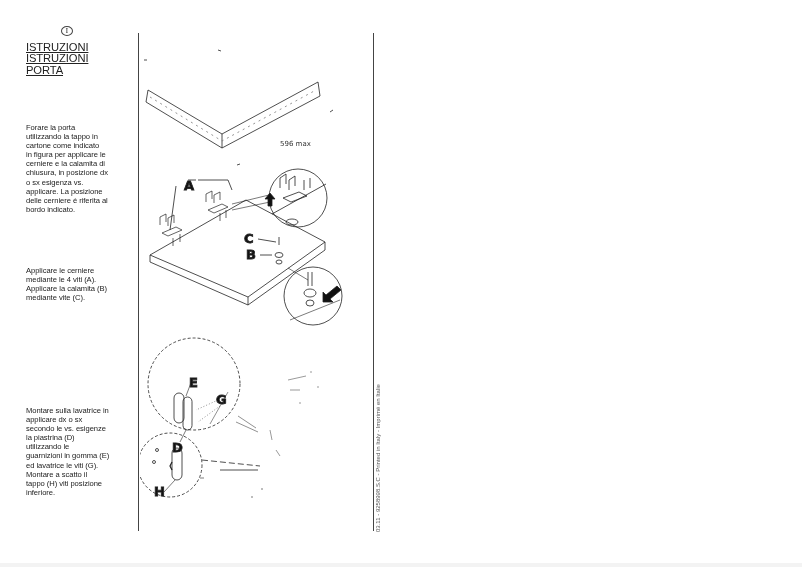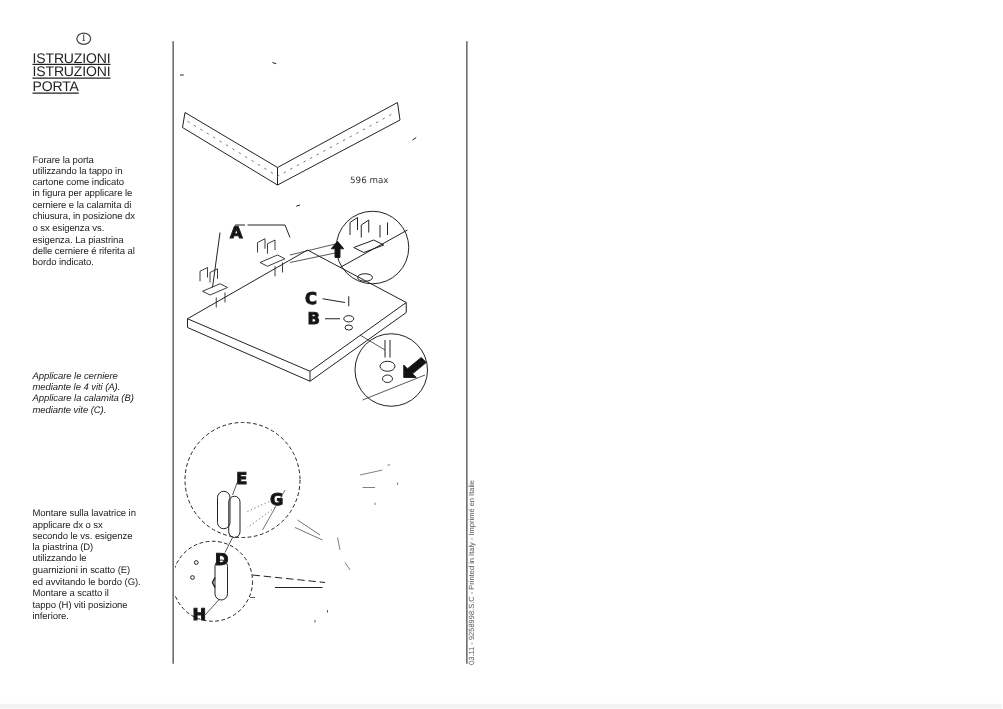--- a/index.html
+++ b/index.html
@@ -49,40 +49,40 @@
 </div>
 
 <div class="para" style="top:123px;">
   <div>Forare la porta</div>
   <div>utilizzando la tappo in</div>
   <div>cartone come indicato</div>
   <div>in figura per applicare le</div>
   <div>cerniere e la calamita di</div>
   <div>chiusura, in posizione dx</div>
   <div>o sx esigenza vs.</div>
-  <div>esigenza. La piastrina</div>
+  <div>applicare. La posizione</div>
   <div>delle cerniere é riferita al</div>
   <div>bordo indicato.</div>
 </div>
 
-<div class="para" style="top:296px;font-style:italic;">
+<div class="para" style="top:266px;">
   <div>Applicare le cerniere</div>
   <div>mediante le 4 viti (A).</div>
   <div>Applicare la calamita (B)</div>
   <div>mediante vite (C).</div>
 </div>
 
 <div class="para" style="top:406px;">
   <div>Montare sulla lavatrice in</div>
   <div>applicare dx o sx</div>
   <div>secondo le vs. esigenze</div>
   <div>la piastrina (D)</div>
   <div>utilizzando le</div>
-  <div>guarnizioni in scatto (E)</div>
-  <div>ed avvitando le bordo (G).</div>
+  <div>guarnizioni in gomma (E)</div>
+  <div>ed lavatrice le viti (G).</div>
   <div>Montare a scatto il</div>
   <div>tappo (H) viti posizione</div>
   <div>inferiore.</div>
 </div>
 
 <div class="vline" style="left:138px; top:33px; height:498px;"></div>
 <div class="vline" style="left:373px; top:33px; height:498px;"></div>
 
 <div class="footer-text">03.11 - 9258998.S.C - Printed in Italy - Imprimé en Italie</div>
 

